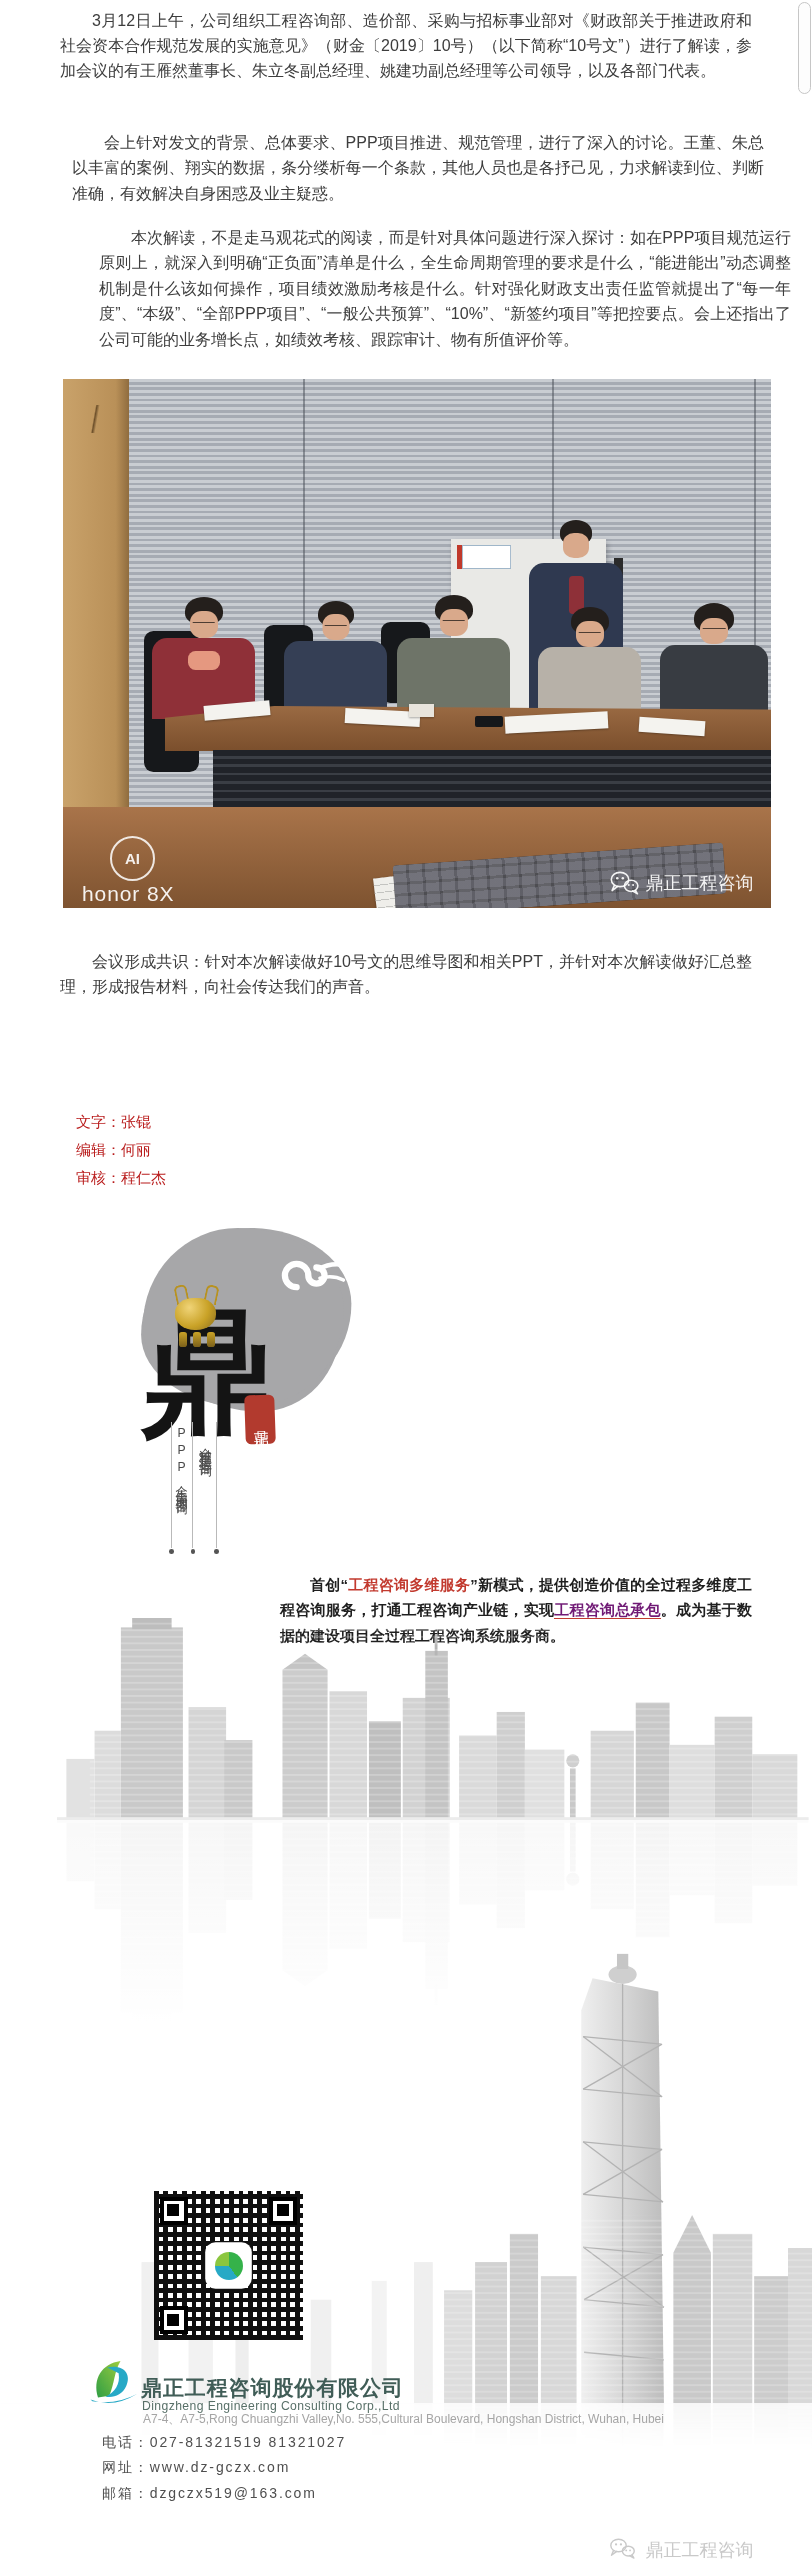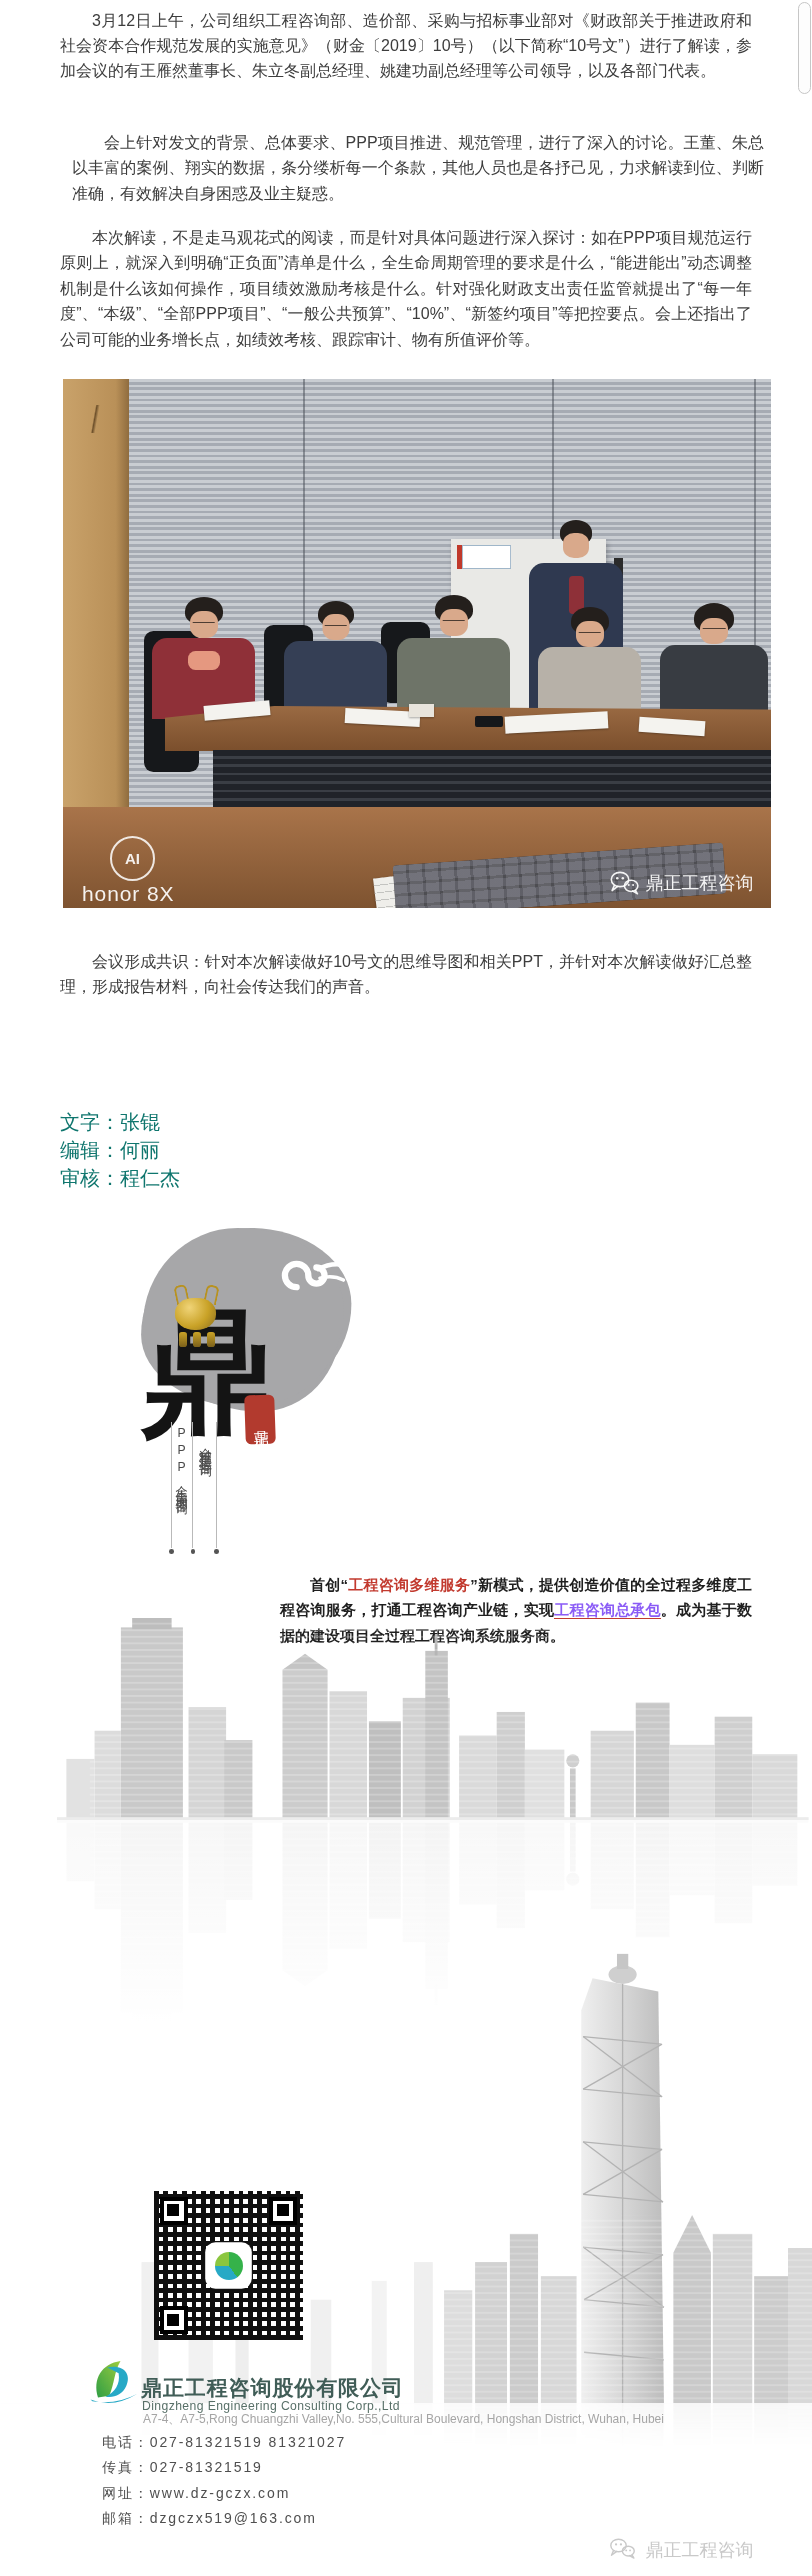--- a/index.html
+++ b/index.html
@@ -6,23 +6,23 @@
   .page{position:relative;width:813px;height:2576px;background:#fff;overflow:hidden;
         font-family:"Liberation Sans","DejaVu Sans",sans-serif;}
 
   
   .scroll-thumb{position:absolute;right:1.9px;top:1.9px;width:11.3px;height:90px;
     background:#fdfdfd;border:0.9px solid #c6c6c6;border-radius:6.6px;}
 
   
   .para{position:absolute;left:60px;width:692px;font-size:16px;line-height:25.4px;
         color:#3d3d3d;text-align:justify;text-indent:2em;margin:0;}
-  .p1{top:7.5px;}  .p2{top:130px;margin-left:12px;} .p3{top:225px;} .p4{top:949px;} .p5{top:1028px;}
-
-  .credits{position:absolute;left:60px;top:1108px;color:#0f766e;font-size:20px;line-height:28px;}
+  .p1{top:7.5px;}  .p2{top:130px;margin-left:12px;} .p3{top:225px;margin-left:39px;} .p4{top:949px;} .p5{top:1028px;}
+
+  .credits{position:absolute;left:76px;top:1108px;color:#b91c1c;font-size:15px;line-height:28px;}
 
   
   .photo{position:absolute;left:63px;top:379px;width:708px;height:529px;overflow:hidden;background:#aeb3ba;}
   .ph-blinds{position:absolute;inset:0;
      background:repeating-linear-gradient(180deg,#c9cdd2 0 2.8px,#a6abb3 2.8px 5.6px);}
   .ph-divider{position:absolute;top:0;bottom:0;width:1.9px;background:rgba(72,77,85,.5);}
   .ph-door{position:absolute;left:0;top:0;width:66px;height:529px;
      background:linear-gradient(90deg,#c9a26a,#b99058 80%,#8f6c3e);}
   .ph-door-line{position:absolute;left:0;top:26px;width:66px;height:28px;
      background:linear-gradient(100deg,transparent 46%,#6c4f2a 48%,transparent 52%);}
@@ -79,21 +79,21 @@
      font-family:"DejaVu Serif","Liberation Serif",serif;}
   .vlines{position:absolute;left:167px;top:1422px;height:126px;width:56px;}
   .vline{position:absolute;top:0;bottom:0;width:0.9px;background:#b9b9b9;}
   .vline::after{content:"";position:absolute;bottom:-5.6px;left:-1.9px;width:4.7px;height:4.7px;border-radius:50%;background:#555;}
   .vtext{position:absolute;writing-mode:vertical-rl;text-orientation:upright;color:#4a4a4a;letter-spacing:2.8px;}
   .vt1{left:5.6px;top:3.8px;font-size:12.2px;}
   .vt2{left:29px;top:15px;font-size:13px;}
   .slogan{position:absolute;left:280px;top:1557px;width:472px;font-size:15px;line-height:25.4px;
      font-weight:bold;color:#1f1f1f;text-align:justify;text-indent:2em;}
   .sl-red{color:#c23a2f;}
-  .sl-red-u{color:#8b5cf6;border-bottom:1.9px solid #c23a2f;}
+  .sl-red-u{color:#701a75;border-bottom:1.9px solid #c23a2f;}
 
   
   .skyline1{position:absolute;left:0;top:1618px;width:813px;height:404px;}
   .skyline2{position:absolute;left:0;top:1952px;width:813px;height:498px;}
 
   
   .qr{position:absolute;left:154px;top:2191px;width:149px;height:149px;background:#fff;
       background-image:repeating-linear-gradient(90deg,#101010 0 4.7px,transparent 4.7px 9.4px),
                        repeating-linear-gradient(0deg,#101010 0 4.7px,#fff 4.7px 9.4px);}
   .qr-finder{position:absolute;width:28px;height:28px;background:#fff;border:4.7px solid #000;box-sizing:border-box;}
@@ -369,21 +369,20 @@
       <path d="M26 12 C44 8 52 20 46 32 C42 41 32 45 24 43 C34 38 40 30 38 18 Z" fill="#27a9c6"></path>
       <path d="M8 46 Q32 56 58 40 Q36 52 10 48 Z" fill="#27a9c6"></path>
     </svg>
   </div>
   <div class="f-name">鼎正工程咨询股份有限公司</div>
   <div class="f-name-en">Dingzheng Engineering Consulting Corp.,Ltd</div>
 
   <div class="contact">
     <div class="c-sub">A7-4、A7-5,Rong Chuangzhi Valley,No. 555,Cultural Boulevard, Hongshan District, Wuhan, Hubei</div>
     <div class="c-row c-num">电话：027-81321519 81321027</div>
-    <div class="c-row c-num">传真：027-81321519</div>
     <div class="c-row c-num">网址：www.dz-gczx.com</div>
     <div class="c-row c-num">邮箱：dzgczx519@163.com</div>
   </div>
 
   <div class="f-wm">
     <span class="wx-icon">
       <svg viewBox="0 0 40 32" width="28" height="22.6">
         <ellipse cx="15" cy="12" rx="11" ry="9" fill="none" stroke="currentColor" stroke-width="2"></ellipse>
         <path d="M8 19 L5 26 L13 20" fill="none" stroke="currentColor" stroke-width="2" stroke-linejoin="round"></path>
         <ellipse cx="29" cy="20" rx="8.5" ry="7" fill="none" stroke="currentColor" stroke-width="2"></ellipse>

